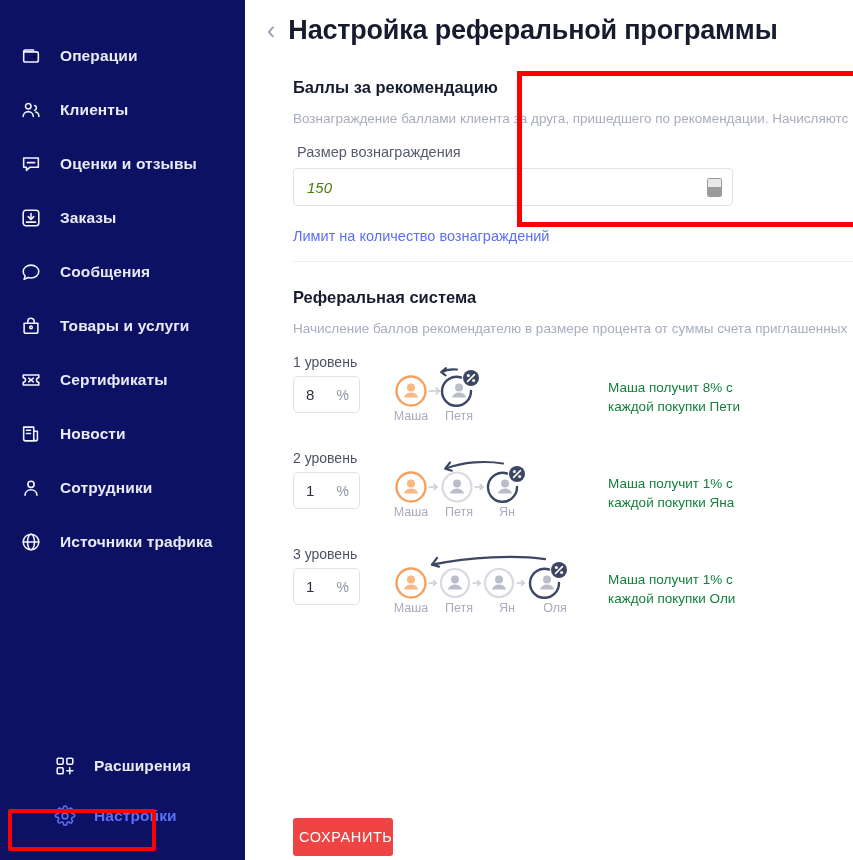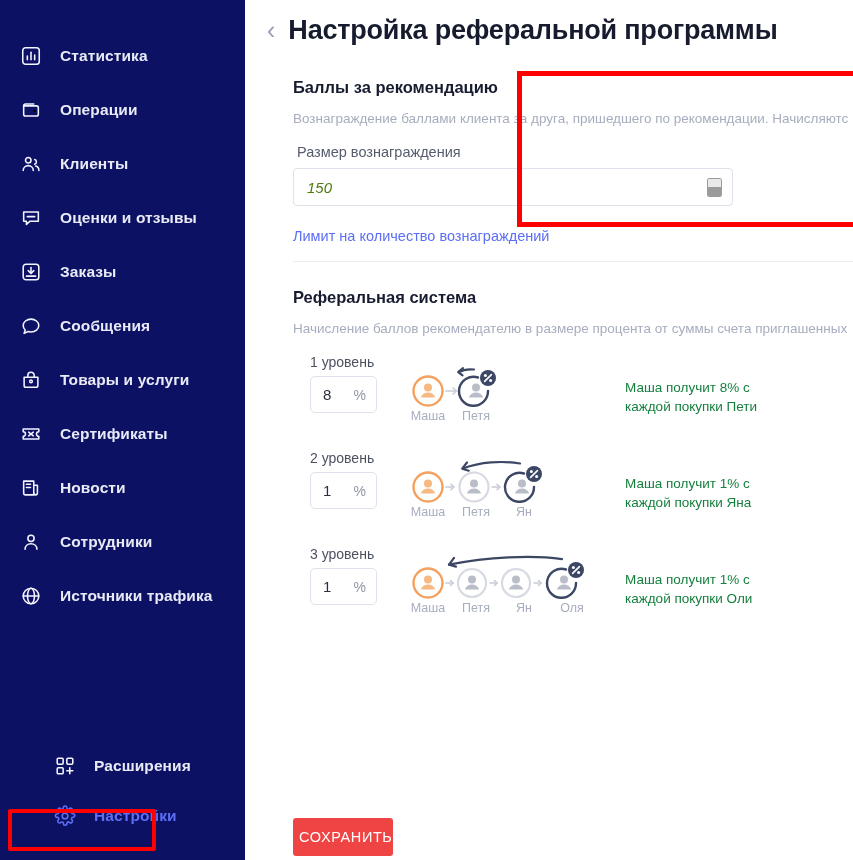--- a/index.html
+++ b/index.html
@@ -196,21 +196,21 @@
 
   .ref-system { margin-top: 26px; }
 
   
   .level-row {
     display: flex;
     align-items: flex-start;
     margin-bottom: 22px;
     height: 74px;
   }
-  .level-left { width: 80px; flex: none; margin-left: 17px; }
+  .level-left { width: 80px; flex: none; }
   .level-name {
     font-size: 14px;
     color: #4d5263;
     margin-bottom: 6px;
     white-space: nowrap;
   }
   .pct-input {
     width: 67px;
     height: 37px;
     box-sizing: border-box;
@@ -289,31 +289,20 @@
     z-index: 6;
   }
 </style>
 </head>
 <body>
 
 <div class="app">
 
   <nav class="sidebar">
 
-    <div class="nav-item">
-      <span class="nav-icon">
-        <svg viewBox="0 0 24 24" width="22" height="22">
-            <rect x="3" y="3" width="18" height="18" rx="3"></rect>
-            <line x1="8" y1="16" x2="8" y2="12"></line>
-            <line x1="12" y1="16" x2="12" y2="8"></line>
-            <line x1="16" y1="16" x2="16" y2="11"></line>
-          </svg>
-      </span>
-      <span class="nav-label">Статистика</span>
-    </div>
 
     <div class="nav-item">
       <span class="nav-icon">
         <svg viewBox="0 0 24 24" width="22" height="22">
             <path d="M4 7.5h14a2 2 0 0 1 2 2v7a2 2 0 0 1-2 2H6a2 2 0 0 1-2-2V7.5z"></path>
             <path d="M4 7.5a2 2 0 0 1 2-2h9"></path>
             <circle cx="16" cy="13" r="1.2" fill="currentColor" stroke="none"></circle>
           </svg>
       </span>
       <span class="nav-label">Операции</span>

